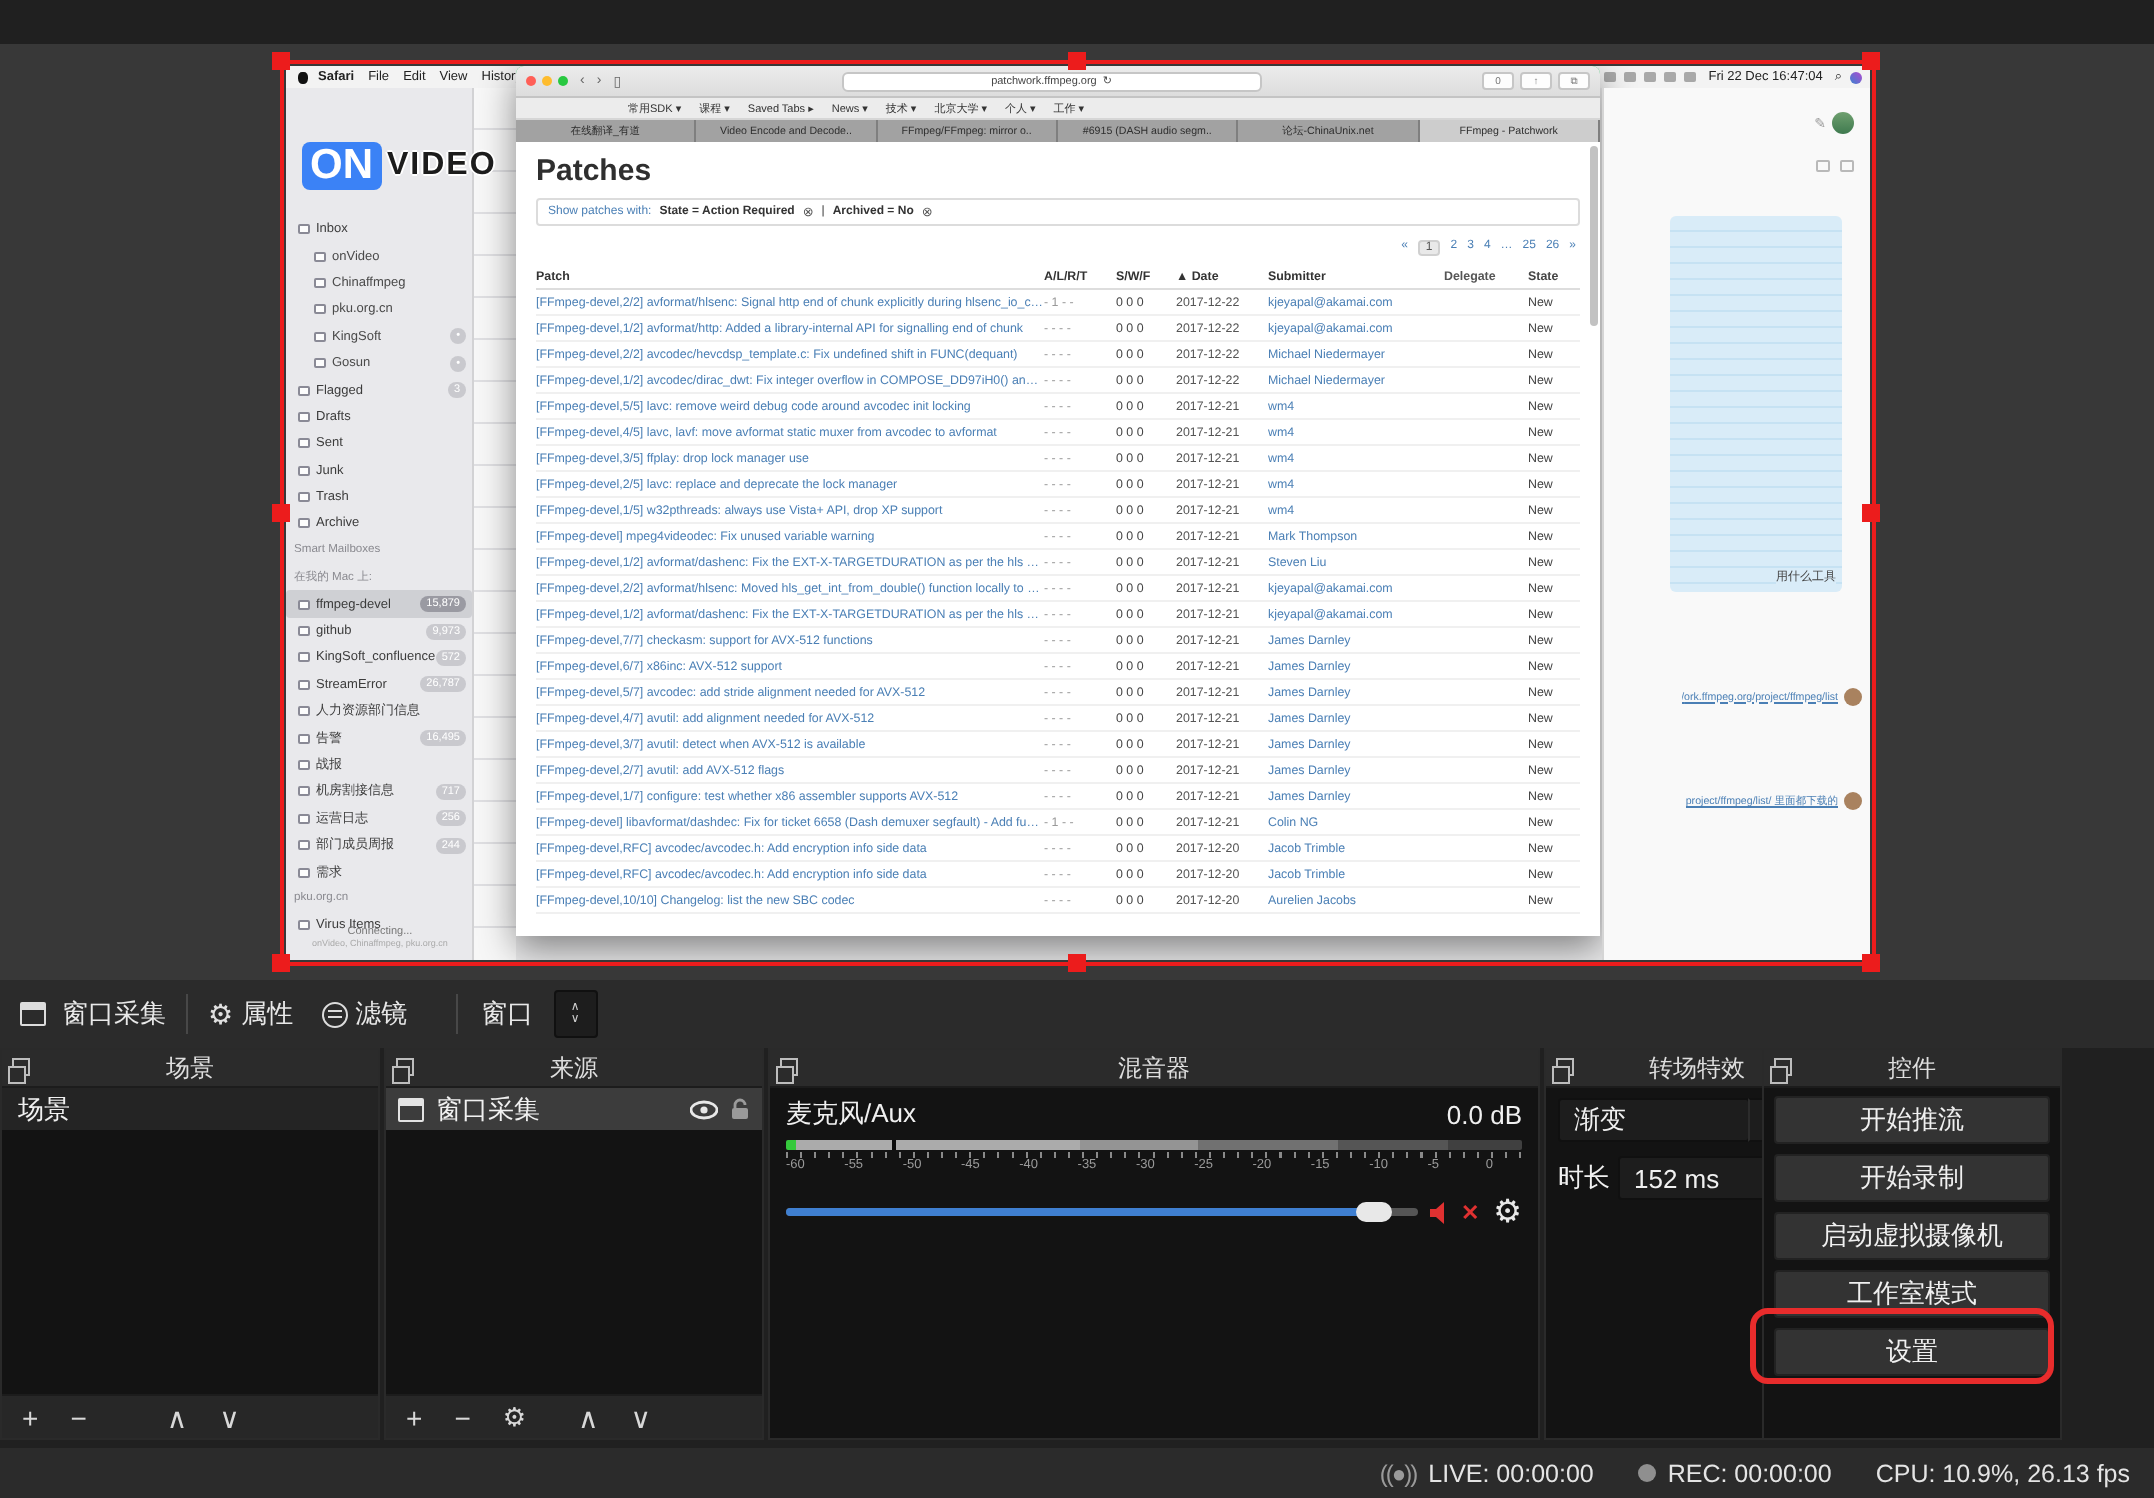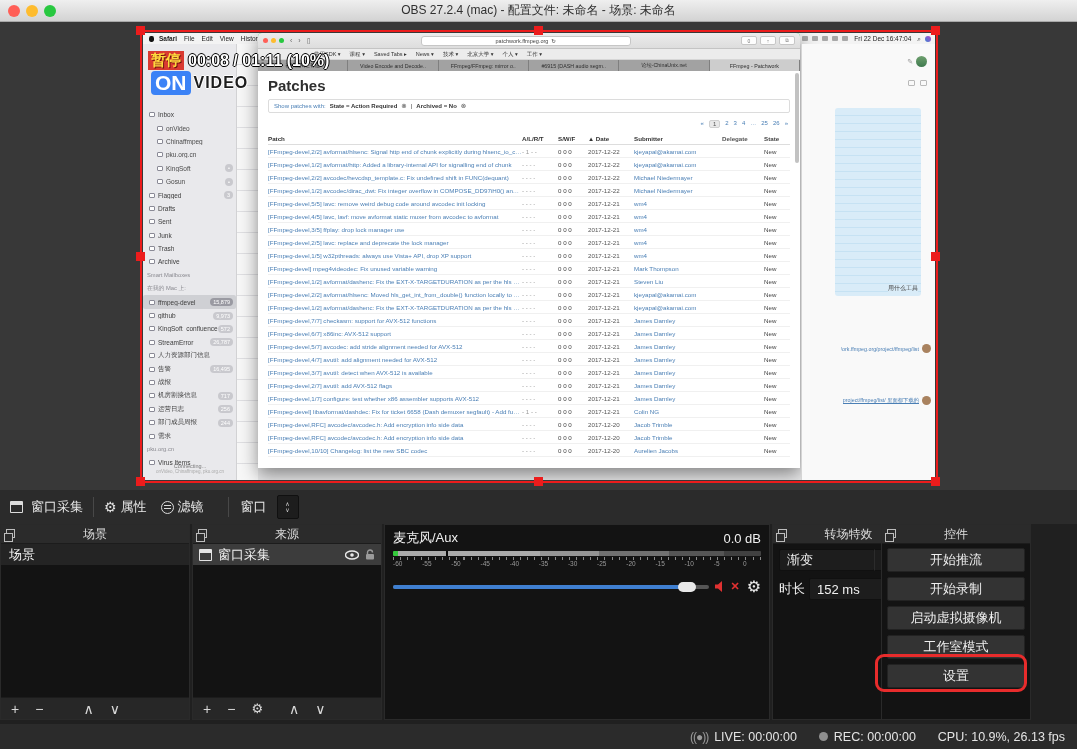--- a/index.html
+++ b/index.html
@@ -198,26 +198,20 @@
   .liveicon{color:#9a9a9a;font-size:12px;letter-spacing:-1px;}
   .recdot{width:9px;height:9px;border-radius:50%;background:#8f8f8f;}
 
   svg{display:block;}
 </style>
 </head>
 <body>
 
 <div id="app">
 
-  <div class="titlebar">
-    <span class="tl red"></span>
-    <span class="tl yel"></span>
-    <span class="tl grn"></span>
-    <span class="title">OBS 27.2.4 (mac) - 配置文件: 未命名 - 场景: 未命名</span>
-  </div>
 
   <div class="preview">
     <div class="screen">
 
       <div class="macbar">
         <span class="apple"></span>
         <span class="mitem app">Safari</span>
         <span class="mitem">File</span>
         <span class="mitem">Edit</span>
         <span class="mitem">View</span>
@@ -739,24 +733,20 @@
         <div class="chatmsg" style="top:300px;">
           <span class="txt">ork.ffmpeg.org/project/ffmpeg/list/</span>
           <span class="cav"></span>
         </div>
         <div class="chatmsg" style="top:352px;">
           <span class="txt">project/ffmpeg/list/ 里面都下载的</span>
           <span class="cav"></span>
         </div>
       </div>
 
-      <div class="osd">
-        <span class="pause">暂停</span>
-        <span class="time">00:08 / 01:11 (10%)</span>
-      </div>
       <div class="onvideo">
         <span class="on">ON</span>
         <span class="video">VIDEO</span>
       </div>
     </div>
 
     <div class="selbox"></div>
     <span class="handle" style="left:136px;top:4px;"></span>
     <span class="handle" style="left:534px;top:4px;"></span>
     <span class="handle" style="left:931px;top:4px;"></span>
@@ -831,20 +821,24 @@
       <div class="panelbar">
         <span>+</span>
         <span>−</span>
         <span class="gear">⚙</span>
         <span style="margin-left:10px;">∧</span>
         <span>∨</span>
       </div>
     </div>
 
     <div class="panel p-mixer">
+      <div class="phead">
+        <span class="dockicon"></span>
+        <span>混音器</span>
+      </div>
       <div class="mixrow">
         <span>麦克风/Aux</span>
         <span>0.0 dB</span>
       </div>
       <div class="meterwrap">
         <div class="meter">
             <span class="peak"></span>
           </div>
         <div class="ruler"></div>
         <div class="ticks">

